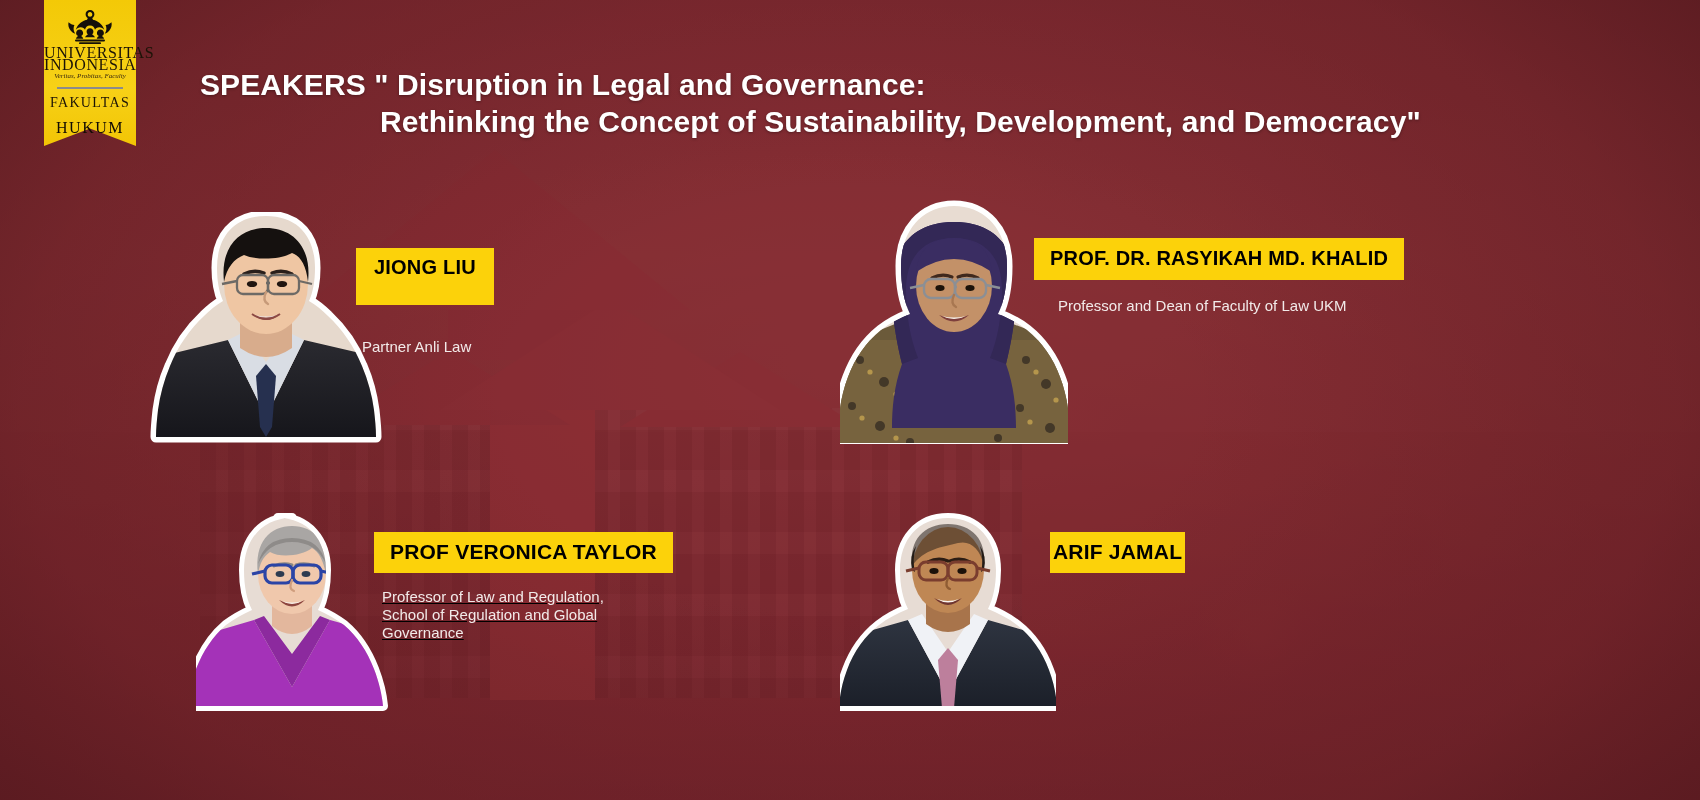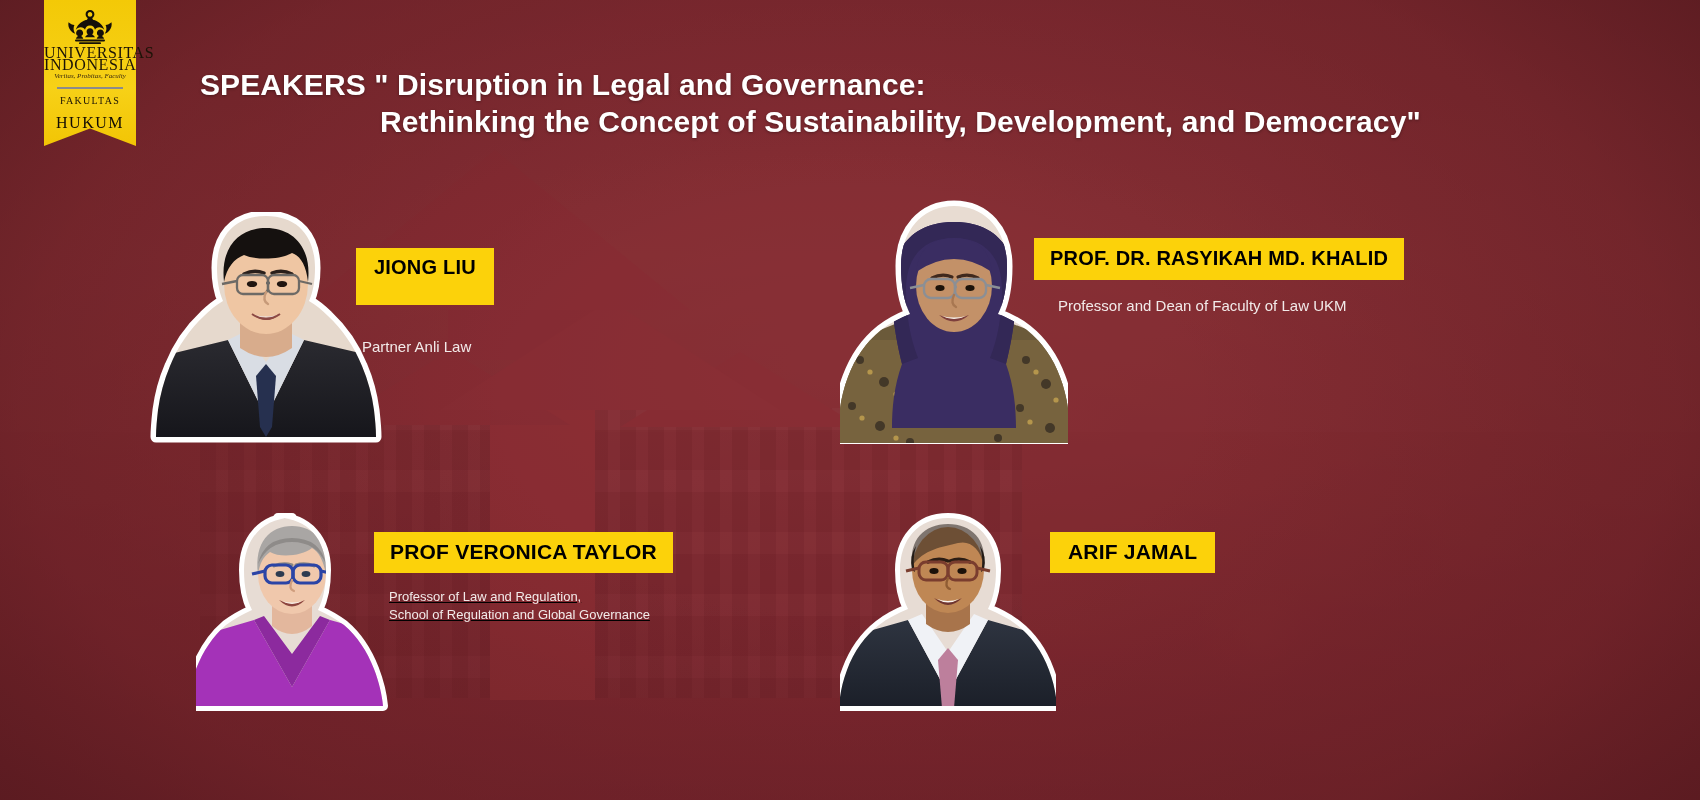--- a/index.html
+++ b/index.html
@@ -170,21 +170,21 @@
     margin-top: 2px;
     color: #3a2a10;
   }
   .logo-rule {
     width: 66px; height: 1.5px;
     background: #8b8b8b;
     margin: 7px auto 6px;
   }
   .logo-fak {
     font-family: "Liberation Serif", serif;
-    font-size: 10px;
+    font-size: 14px;
     letter-spacing: 1.3px;
     color: #1b1307;
   }
   .logo-hukum {
     font-family: "Liberation Serif", serif;
     font-size: 16px;
     letter-spacing: 1.5px;
     margin-top: 8px;
     color: #120c04;
   }
@@ -447,21 +447,21 @@
           </g>
 
           <path d="M96 68 q-4 9 2 11" stroke="#cf9d7d" stroke-width="2.2" fill="none" stroke-linecap="round"></path>
           <path d="M83 88 q13 13 26 0 q-13 7 -26 0z" fill="#8d453f"></path>
           <path d="M86 89 q10 6 20 0 q-10 3 -20 0z" fill="#f6efe9"></path>
         </g>
       </svg>
     </div>
     <div class="info" style="left:374px;top:532px;text-decoration:underline;">
       <div class="name-badge" style="font-size:21px;padding:8px 16px 9px;">PROF VERONICA TAYLOR</div>
-      <div class="role" style="font-size:13px;line-height:18px;margin-top:15px;margin-left:15px;">Professor of Law and Regulation,
+      <div class="role" style="font-size:15px;line-height:18px;margin-top:15px;margin-left:8px;">Professor of Law and Regulation,
 School of Regulation and Global Governance</div>
     </div>
   </div>
 
   <div class="speaker" style="left:0;top:0;">
     <div class="portrait" style="left:840px;top:512px;width:216px;height:200px;">
       <svg width="216" height="200" viewBox="0 0 216 200">
         <defs>
           <clipPath id="clipD">
             <path d="M108 6C78 6 60 28 60 58c0 16 3 29 8 39-10 4-20 9-29 16-14 11-25 26-32 45-5 13-7 25-8 36h218c-1-11-3-23-8-36-7-19-18-34-32-45-9-7-19-12-29-16 5-10 8-23 8-39 0-30-18-52-48-52z"></path>
@@ -503,17 +503,17 @@
               <path d="M137 56 L150 59"></path>
           </g>
 
           <path d="M108 66 q-4 9 2 11" stroke="#8f5c33" stroke-width="2.3" fill="none" stroke-linecap="round"></path>
           <path d="M94 86 q14 14 28 0 q-14 8 -28 0z" fill="#6f3530"></path>
           <path d="M97 87 q11 7 22 0 q-11 4 -22 0z" fill="#f8f3ee"></path>
         </g>
       </svg>
     </div>
     <div class="info" style="left:1050px;top:532px;">
-      <div class="name-badge" style="font-size:21px;padding:8px 18px 9px;">ARIF JAMAL</div>
+      <div class="name-badge" style="font-size:21px;padding:8px 3px 9px;">ARIF JAMAL</div>
     </div>
   </div>
 
 </div>
 
 </body></html>

